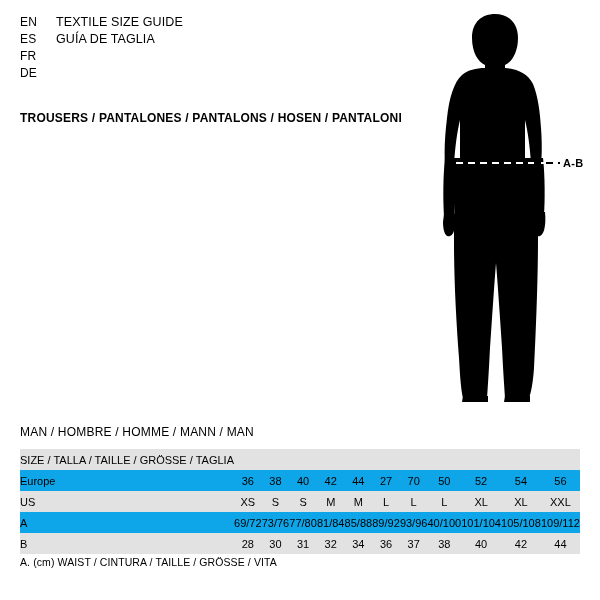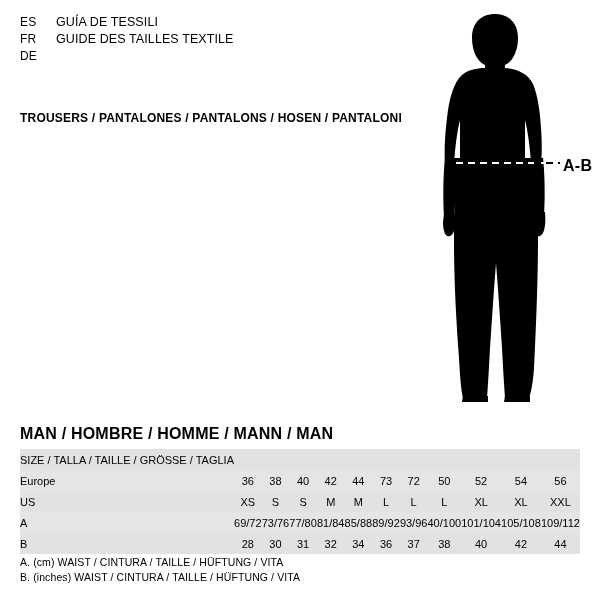--- a/index.html
+++ b/index.html
@@ -61,32 +61,32 @@
     width: 200px;
     height: 400px;
   }
   .figure-wrap svg {
     display: block;
   }
   .ab-label {
     position: absolute;
     left: 563px;
     top: 157px;
-    font-size: 16px;
+    font-size: 11px;
     font-weight: bold;
     letter-spacing: 0.3px;
   }
 
   
   .table-title {
     position: absolute;
     left: 20px;
     top: 425px;
-    font-size: 16px;
-    font-weight: bold;
+    font-size: 12px;
+    font-weight: normal;
     letter-spacing: 0.2px;
   }
 
   table.size-table {
     position: absolute;
     left: 20px;
     top: 449px;
     width: 560px;
     border-collapse: collapse;
     font-size: 11px;
@@ -94,21 +94,21 @@
   table.size-table td {
     padding: 2px 0 2px 0;
     height: 17px;
     vertical-align: middle;
     white-space: nowrap;
   }
   tr.shaded td {
     background: #e2e2e2;
   }
   tr.plain td {
-    background: #e5e5e5;
+    background: #0ea5e9;
   }
   td.label-col {
     width: 86px;
     padding-left: 2px;
   }
   td.val {
     width: 52px;
     text-align: center;
   }
 
@@ -122,26 +122,29 @@
   }
   .footnotes div { white-space: nowrap; }
 </style>
 </head>
 <body>
 
 <div class="page">
 
   <div class="lang-block">
     <div class="lang-row">
+      <span class="lang-code">EN</span>
+      <span class="lang-text">TEXTILE SIZE GUIDE</span>
+    </div>
+    <div class="lang-row">
       <span class="lang-code">ES</span>
-      <span class="lang-text">GUÍA DE TESSILI</span>
+      <span class="lang-text">GUÍA DE TAGLIA</span>
     </div>
     <div class="lang-row">
       <span class="lang-code">FR</span>
-      <span class="lang-text">GUIDE DES TAILLES TEXTILE</span>
     </div>
     <div class="lang-row">
       <span class="lang-code">DE</span>
     </div>
   </div>
 
   <div class="category-title">TROUSERS / PANTALONES / PANTALONS / HOSEN / PANTALONI</div>
 
   <div class="figure-wrap">
     <svg width="200" height="400" viewBox="0 0 200 400" xmlns="http://www.w3.org/2000/svg" aria-hidden="true">
@@ -211,22 +214,22 @@
         <td class="val"></td>
         <td class="val"></td>
       </tr>
       <tr class="plain">
         <td class="label-col">Europe</td>
         <td class="val">36</td>
         <td class="val">38</td>
         <td class="val">40</td>
         <td class="val">42</td>
         <td class="val">44</td>
-        <td class="val">73</td>
-        <td class="val">72</td>
+        <td class="val">27</td>
+        <td class="val">70</td>
         <td class="val">50</td>
         <td class="val">52</td>
         <td class="val">54</td>
         <td class="val">56</td>
       </tr>
       <tr class="shaded">
         <td class="label-col">US</td>
         <td class="val">XS</td>
         <td class="val">S</td>
         <td class="val">S</td>
@@ -264,17 +267,16 @@
         <td class="val">37</td>
         <td class="val">38</td>
         <td class="val">40</td>
         <td class="val">42</td>
         <td class="val">44</td>
       </tr>
     </tbody>
   </table>
 
   <div class="footnotes">
-    <div>A. (cm) WAIST / CINTURA / TAILLE / HÜFTUNG / VITA</div>
-    <div>B. (inches) WAIST / CINTURA / TAILLE / HÜFTUNG / VITA</div>
+    <div>A. (cm) WAIST / CINTURA / TAILLE / GRÖSSE / VITA</div>
   </div>
 
 </div>
 
 </body></html>

